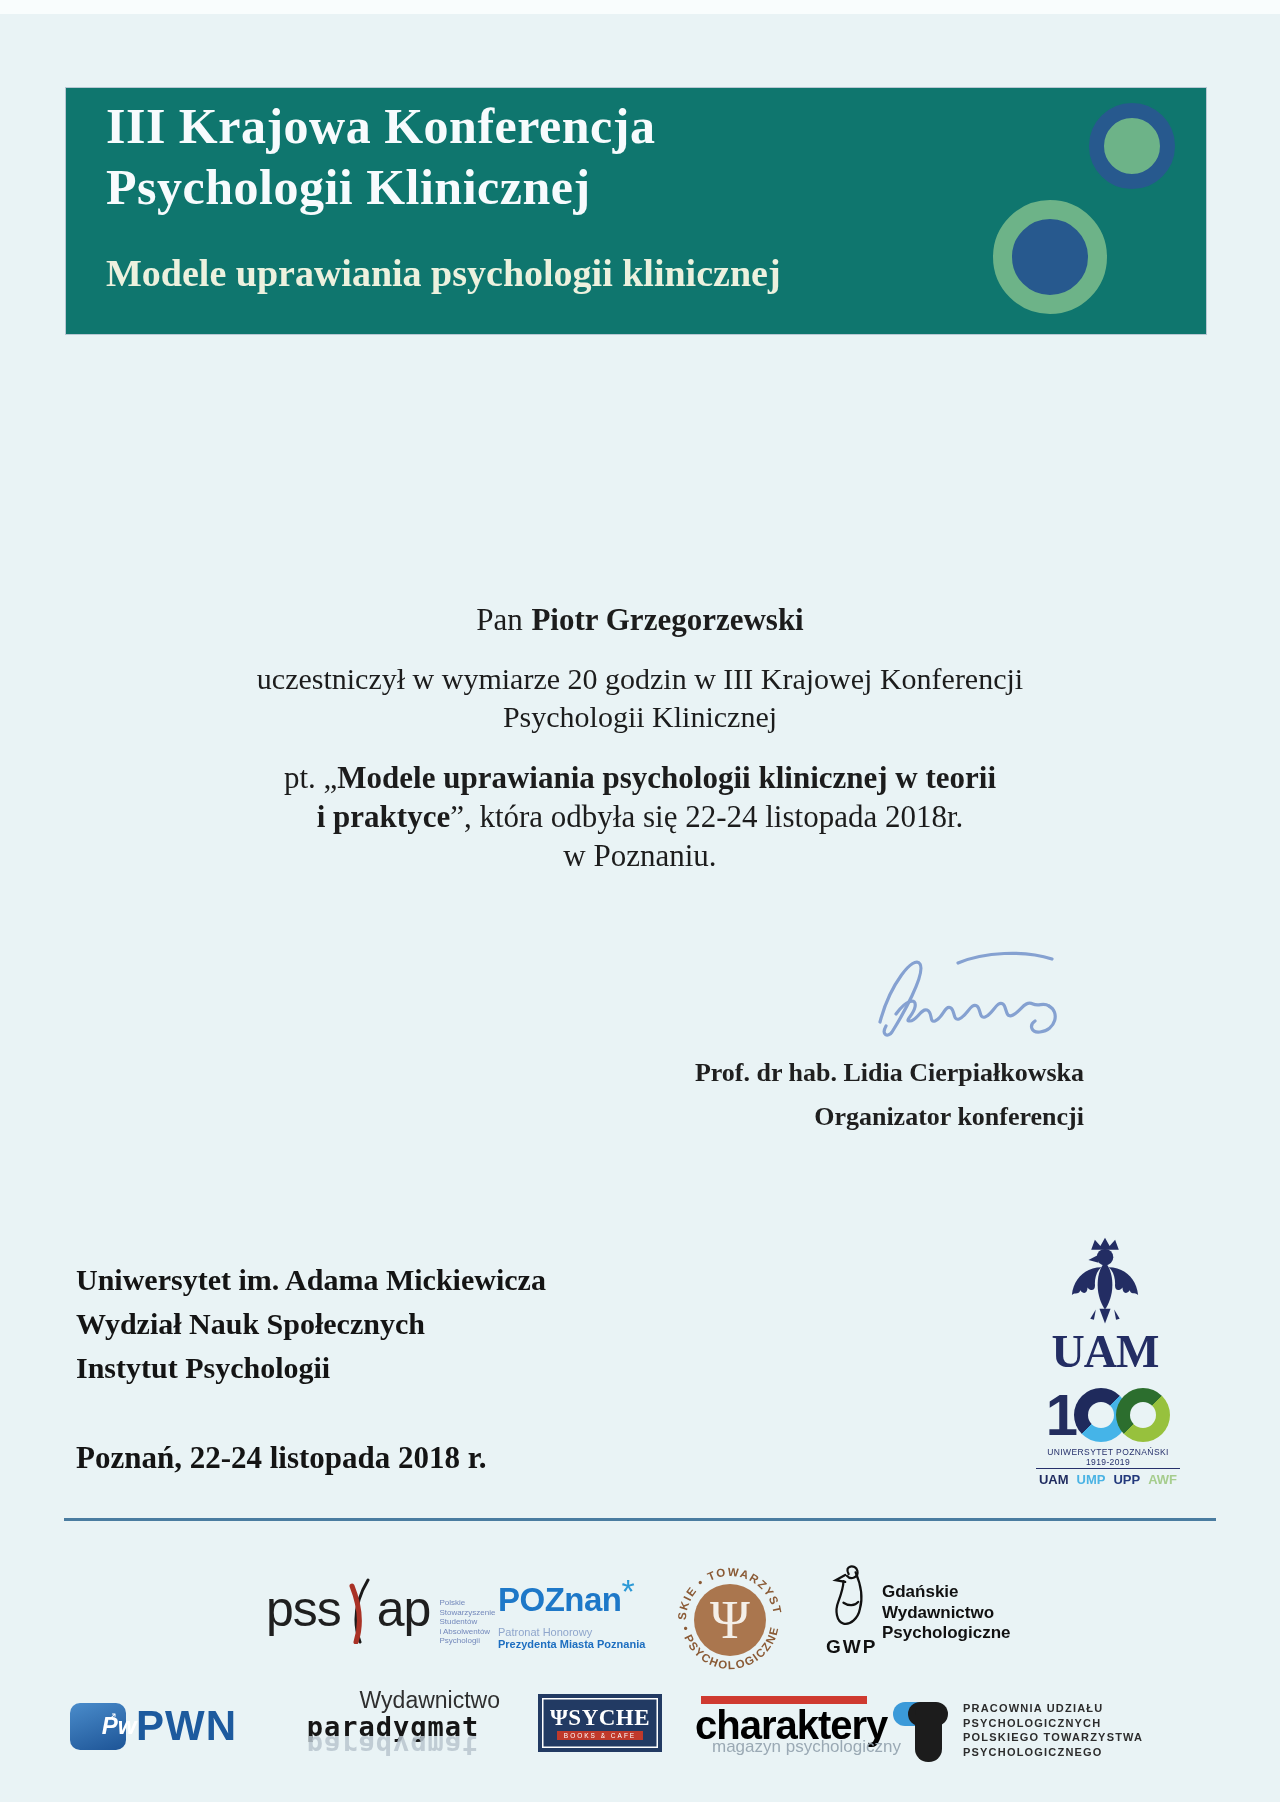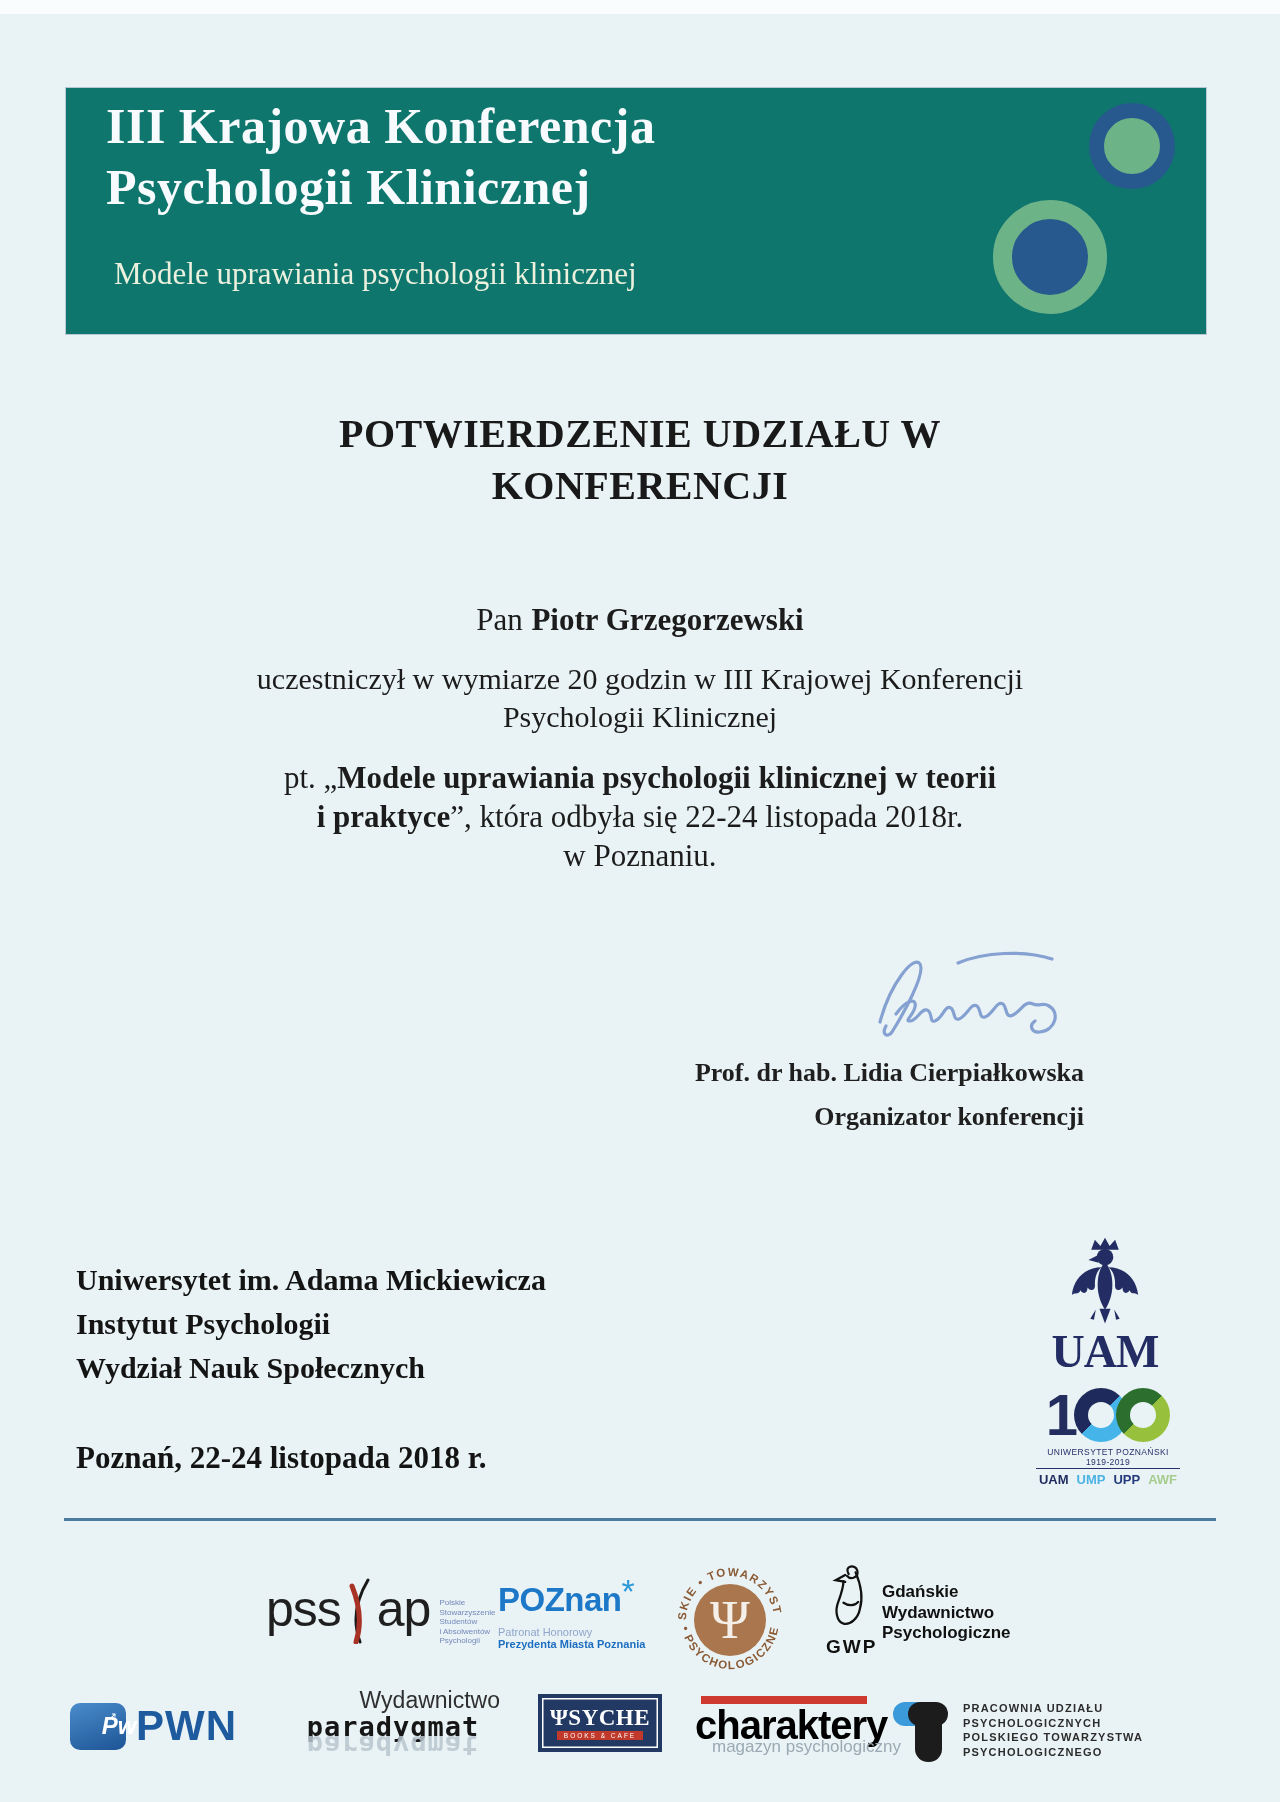--- a/index.html
+++ b/index.html
@@ -10,21 +10,21 @@
     font-family:"Liberation Serif","DejaVu Serif",serif; color:#1c1c1c;
   }
   .scan-edge { position:absolute; left:0; top:0; width:1280px; height:14px; background:#f9fdfd; }
 
   
   .banner {
     position:absolute; left:66px; top:88px; width:1140px; height:246px;
     background:#0f766e; box-shadow:0 0 0 1px rgba(40,70,110,.25);
   }
   .banner-title { position:absolute; left:40px; top:8px; font-size:50px; line-height:61px; font-weight:bold; color:#f7fbfd; letter-spacing:.5px; }
-  .banner-sub   { position:absolute; left:48px; top:166px; font-size:31px; line-height:39px; font-weight:normal; color:#ecf1de; }
+  .banner-sub   { position:absolute; left:40px; top:166px; font-size:38px; line-height:39px; font-weight:bold; color:#ecf1de; }
   .circle-upper {
     position:absolute; left:1023px; top:15px; width:86px; height:86px; border-radius:50%;
     border:15px solid #27598e; background:#6db388;
   }
   .circle-lower {
     position:absolute; left:927px; top:112px; width:114px; height:114px; border-radius:50%;
     border:19px solid #6db388; background:#27598e;
   }
 
   
@@ -115,24 +115,20 @@
       <div>III Krajowa Konferencja</div>
       <div>Psychologii Klinicznej</div>
     </div>
     <div class="banner-sub">
       <div>Modele uprawiania psychologii klinicznej</div>
     </div>
     <div class="circle-upper"></div>
     <div class="circle-lower"></div>
   </div>
 
-  <div class="heading">
-    <div>POTWIERDZENIE UDZIAŁU W</div>
-    <div>KONFERENCJI</div>
-  </div>
 
   <div class="line-pan">
     <span class="sal">Pan</span><b>Piotr Grzegorzewski</b>
   </div>
   <div class="para-part">
     <div>uczestniczył w wymiarze 20 godzin w III Krajowej Konferencji</div>
     <div>Psychologii Klinicznej</div>
   </div>
   <div class="para-title">
     <div><span>pt. „</span><b>Modele uprawiania psychologii klinicznej w teorii</b></div>
@@ -150,22 +146,22 @@
       </g>
     </svg>
   </div>
   <div class="signatory">
     <div>Prof. dr hab. Lidia Cierpiałkowska</div>
     <div class="role">Organizator konferencji</div>
   </div>
 
   <div class="institution">
     <div>Uniwersytet im. Adama Mickiewicza</div>
+    <div>Wydział Nauk Społecznych</div>
     <div>Instytut Psychologii</div>
-    <div>Wydział Nauk Społecznych</div>
   </div>
   <div class="date-line">Poznań, 22-24 listopada 2018 r.</div>
 
   <div class="uam-block">
     <svg width="92" height="92" viewBox="0 0 90 100">
       <g fill="#232d63">
         <path d="M30,15 L34,4 L40,11 L45,2 L50,11 L56,4 L60,15 Z"></path>
         <circle cx="45" cy="23" r="9"></circle>
         <path d="M37,21 L27,26 L38,29 Z"></path>
         <path d="M45,28 C50,34 53,42 53,53 C53,65 49,74 45,80 C41,74 37,65 37,53 C37,42 40,34 45,28 Z"></path>

